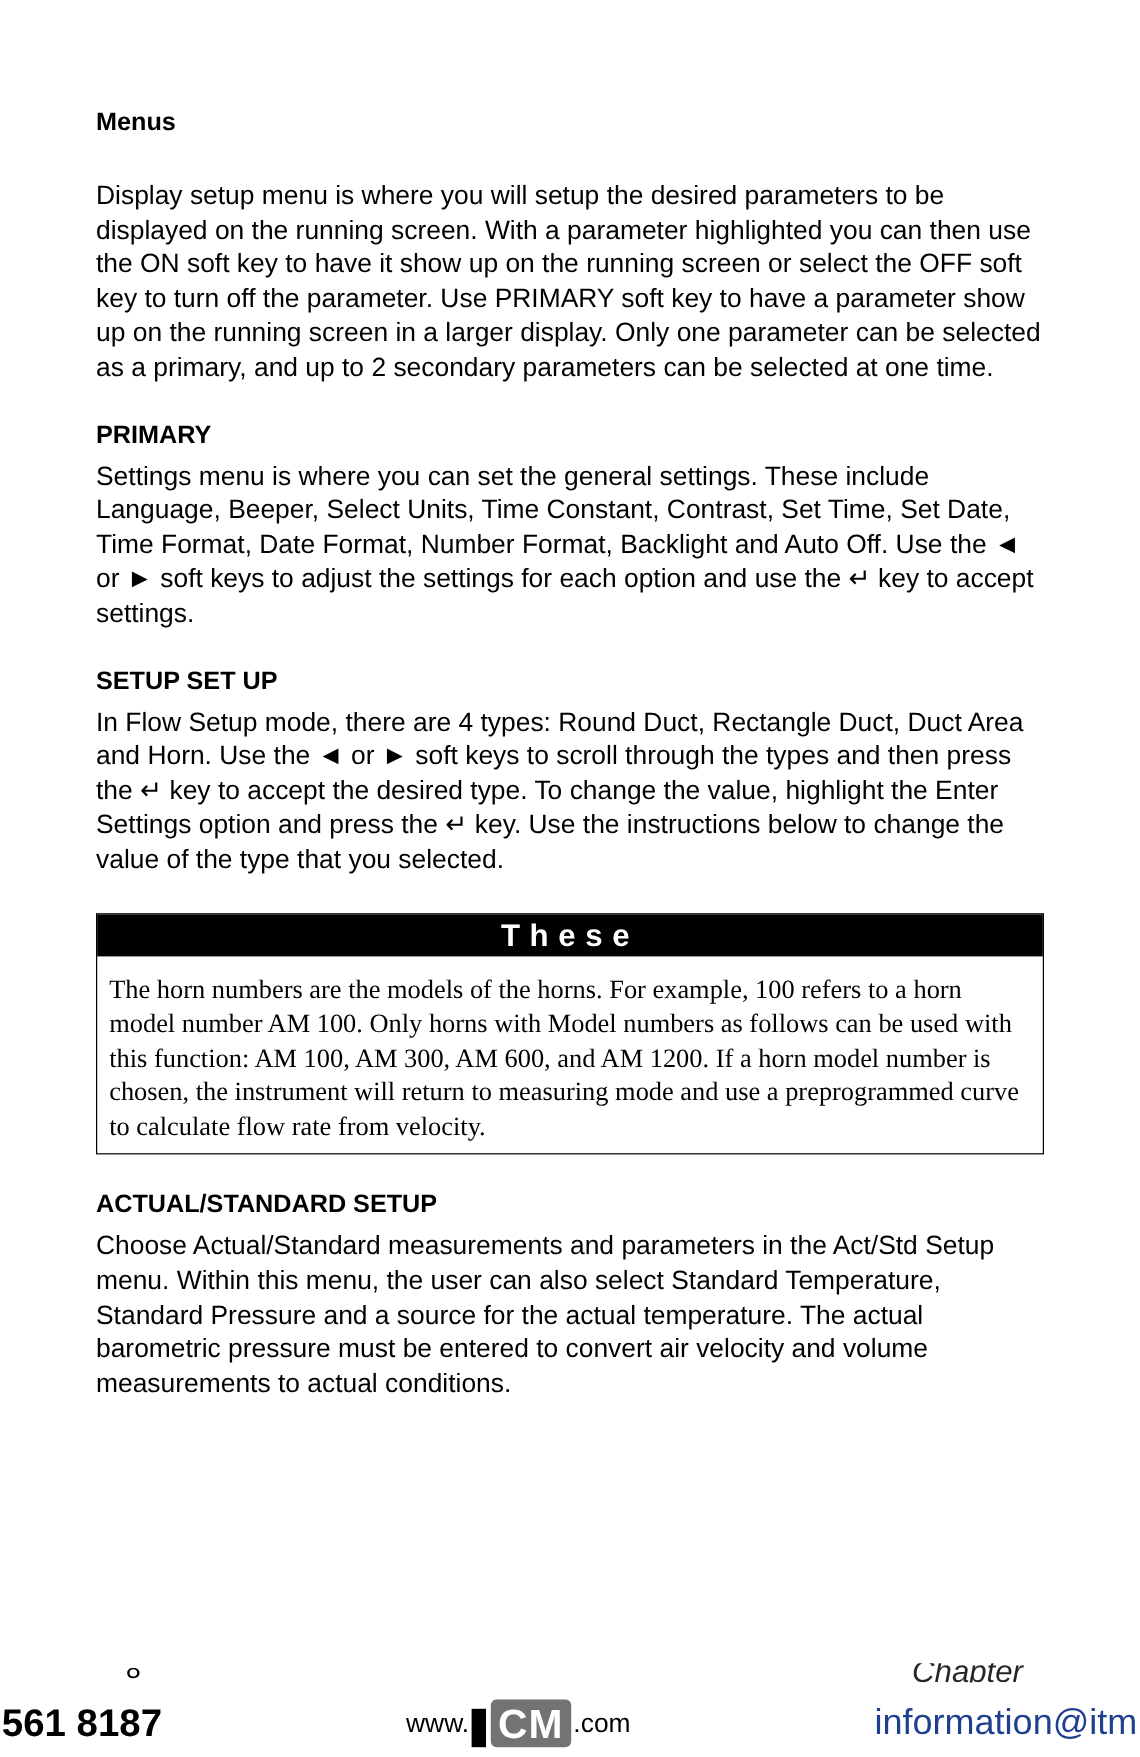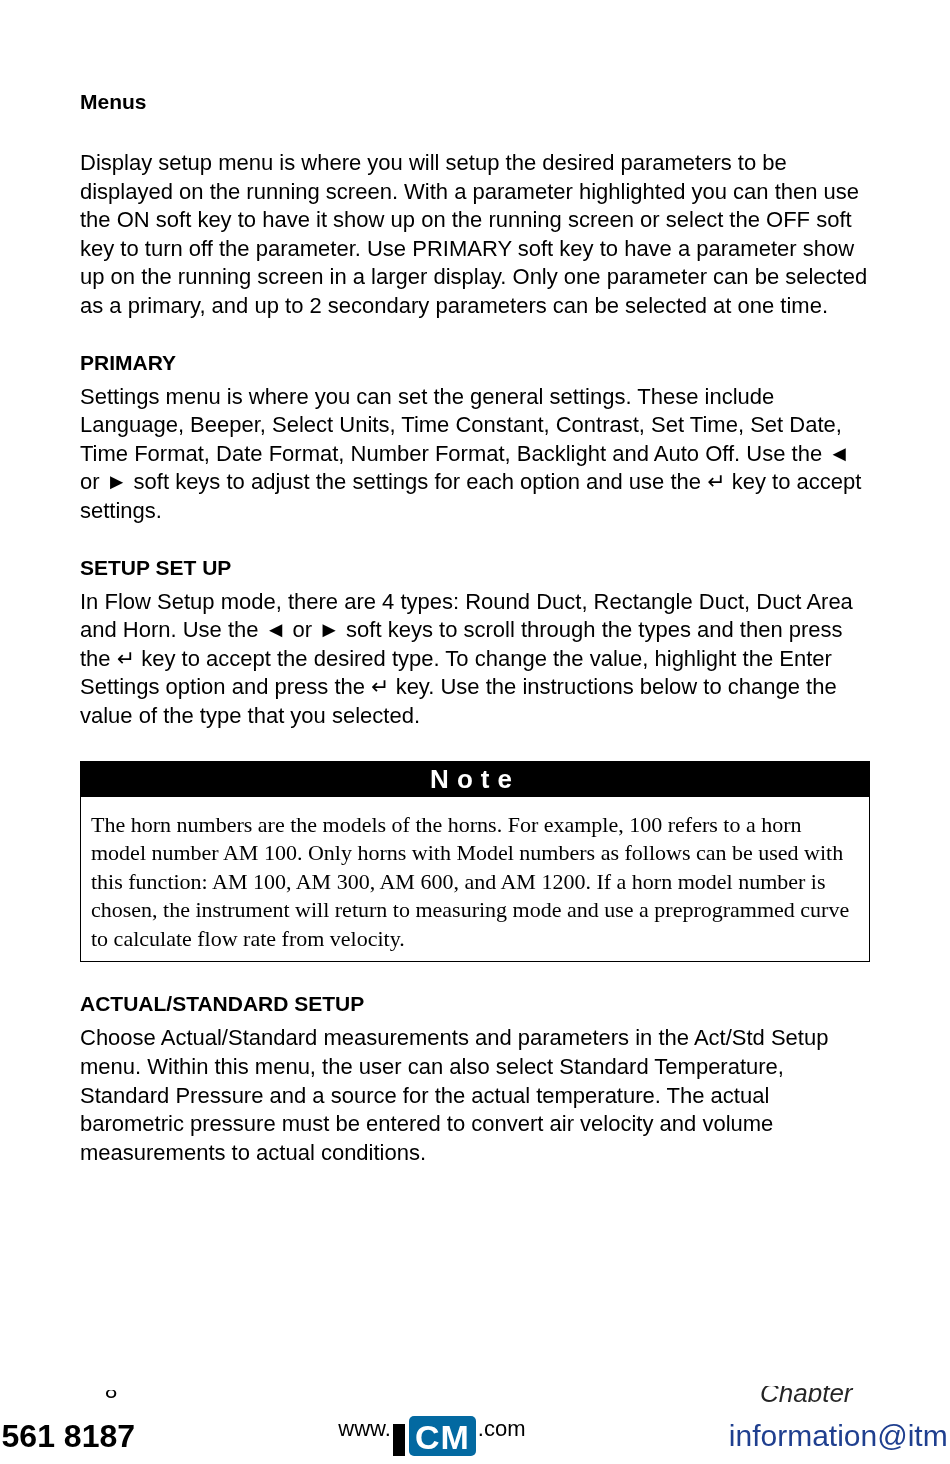--- a/index.html
+++ b/index.html
@@ -64,21 +64,21 @@
       overflow: hidden;
     }
     .footer-phone {
       color: #000;
       font-size: 32px;
       font-weight: bold;
       margin-left: -18px;
     }
     .footer-center {
       display: flex;
-      align-items: flex-start;
+      align-items: center;
       font-size: 24px;
       color: #000;
     }
     .footer-www {
       font-size: 22px;
     }
     .footer-dotcom {
       font-size: 22px;
     }
     .logo {
@@ -93,21 +93,21 @@
       margin-right: 4px;
     }
     .logo-i .stem {
       width: 12px;
       height: 32px;
       background: #000;
       display: block;
     }
     .logo-c {
       display: inline-block;
-      background: #0369a1;
+      background: #737373;
       border-radius: 5px;
       padding: 4px 6px 2px 6px;
       line-height: 1;
     }
     .logo-c-inner {
       color: #fff;
       font-size: 34px;
       font-weight: bold;
       letter-spacing: 1px;
       font-family: Arial, sans-serif;
@@ -156,21 +156,21 @@
 
   <div class="body-text">Display setup menu is where you will setup the desired parameters to be displayed on the running screen. With a parameter highlighted you can then use the ON soft key to have it show up on the running screen or select the OFF soft key to turn off the parameter. Use PRIMARY soft key to have a parameter show up on the running screen in a larger display. Only one parameter can be selected as a primary, and up to 2 secondary parameters can be selected at one time.</div>
 
   <div class="section-heading">PRIMARY</div>
   <div class="body-text">Settings menu is where you can set the general settings. These include Language, Beeper, Select Units, Time Constant, Contrast, Set Time, Set Date, Time Format, Date Format, Number Format, Backlight and Auto Off. Use the ◄ or ► soft keys to adjust the settings for each option and use the ↵ key to accept settings.</div>
 
   <div class="section-heading">SETUP SET UP</div>
   <div class="body-text">In Flow Setup mode, there are 4 types: Round Duct, Rectangle Duct, Duct Area and Horn. Use the ◄ or ► soft keys to scroll through the types and then press the ↵ key to accept the desired type. To change the value, highlight the Enter Settings option and press the ↵ key. Use the instructions below to change the value of the type that you selected.</div>
 
   <div class="note-box">
-    <div class="note-header">Note</div>
+    <div class="note-header">These</div>
     <div class="note-body">The horn numbers are the models of the horns. For example, 100 refers to a horn model number AM 100. Only horns with Model numbers as follows can be used with this function: AM 100, AM 300, AM 600, and AM 1200. If a horn model number is chosen, the instrument will return to measuring mode and use a preprogrammed curve to calculate flow rate from velocity.</div>
   </div>
 
   <div class="section-heading">ACTUAL/STANDARD SETUP</div>
   <div class="body-text">Choose Actual/Standard measurements and parameters in the Act/Std Setup menu. Within this menu, the user can also select Standard Temperature, Standard Pressure and a source for the actual temperature. The actual barometric pressure must be entered to convert air velocity and volume measurements to actual conditions.</div>
 
 </div>
 
 <div class="page-num-hint"><span>8</span></div>
 <div class="chapter-hint"><span>Chapter 3</span></div>

